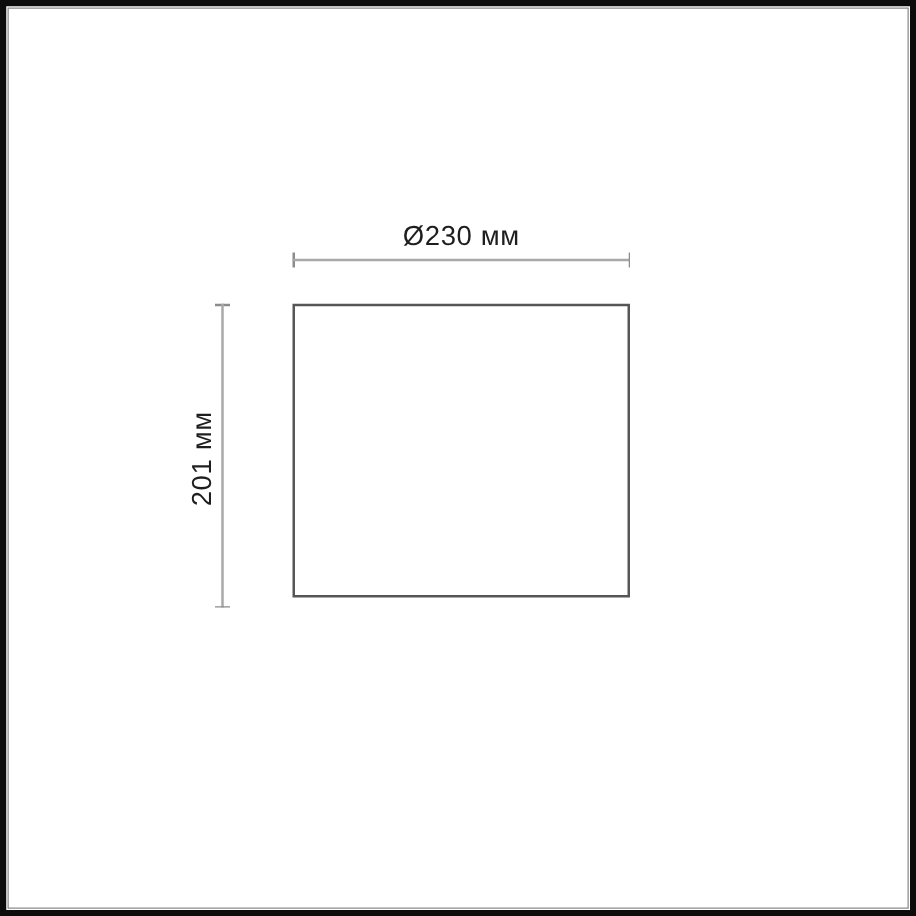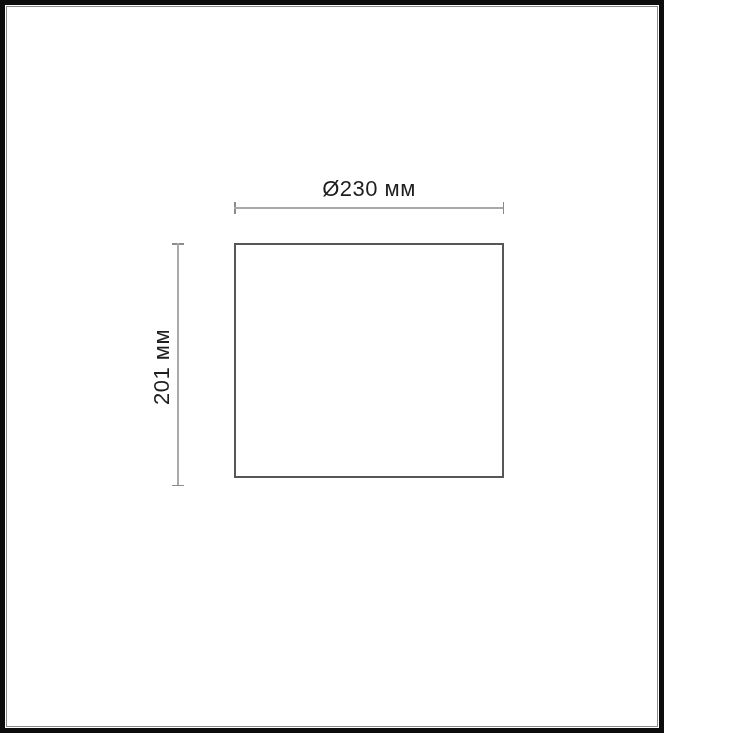--- a/index.html
+++ b/index.html
@@ -3,21 +3,21 @@
 <meta charset="utf-8">
 <style>
   html, body {
     margin: 0;
     padding: 0;
     background: #ffffff;
     font-family: "Liberation Sans", "DejaVu Sans", sans-serif;
   }
   #canvas {
     position: relative;
-    width: 664px;
+    width: 733px;
     height: 733px;
     background: #ffffff;
     overflow: hidden;
     box-sizing: border-box;
   }
   
   .outer-frame {
     position: absolute;
     inset: 0;
     border: 5px solid #0c0c0c;

